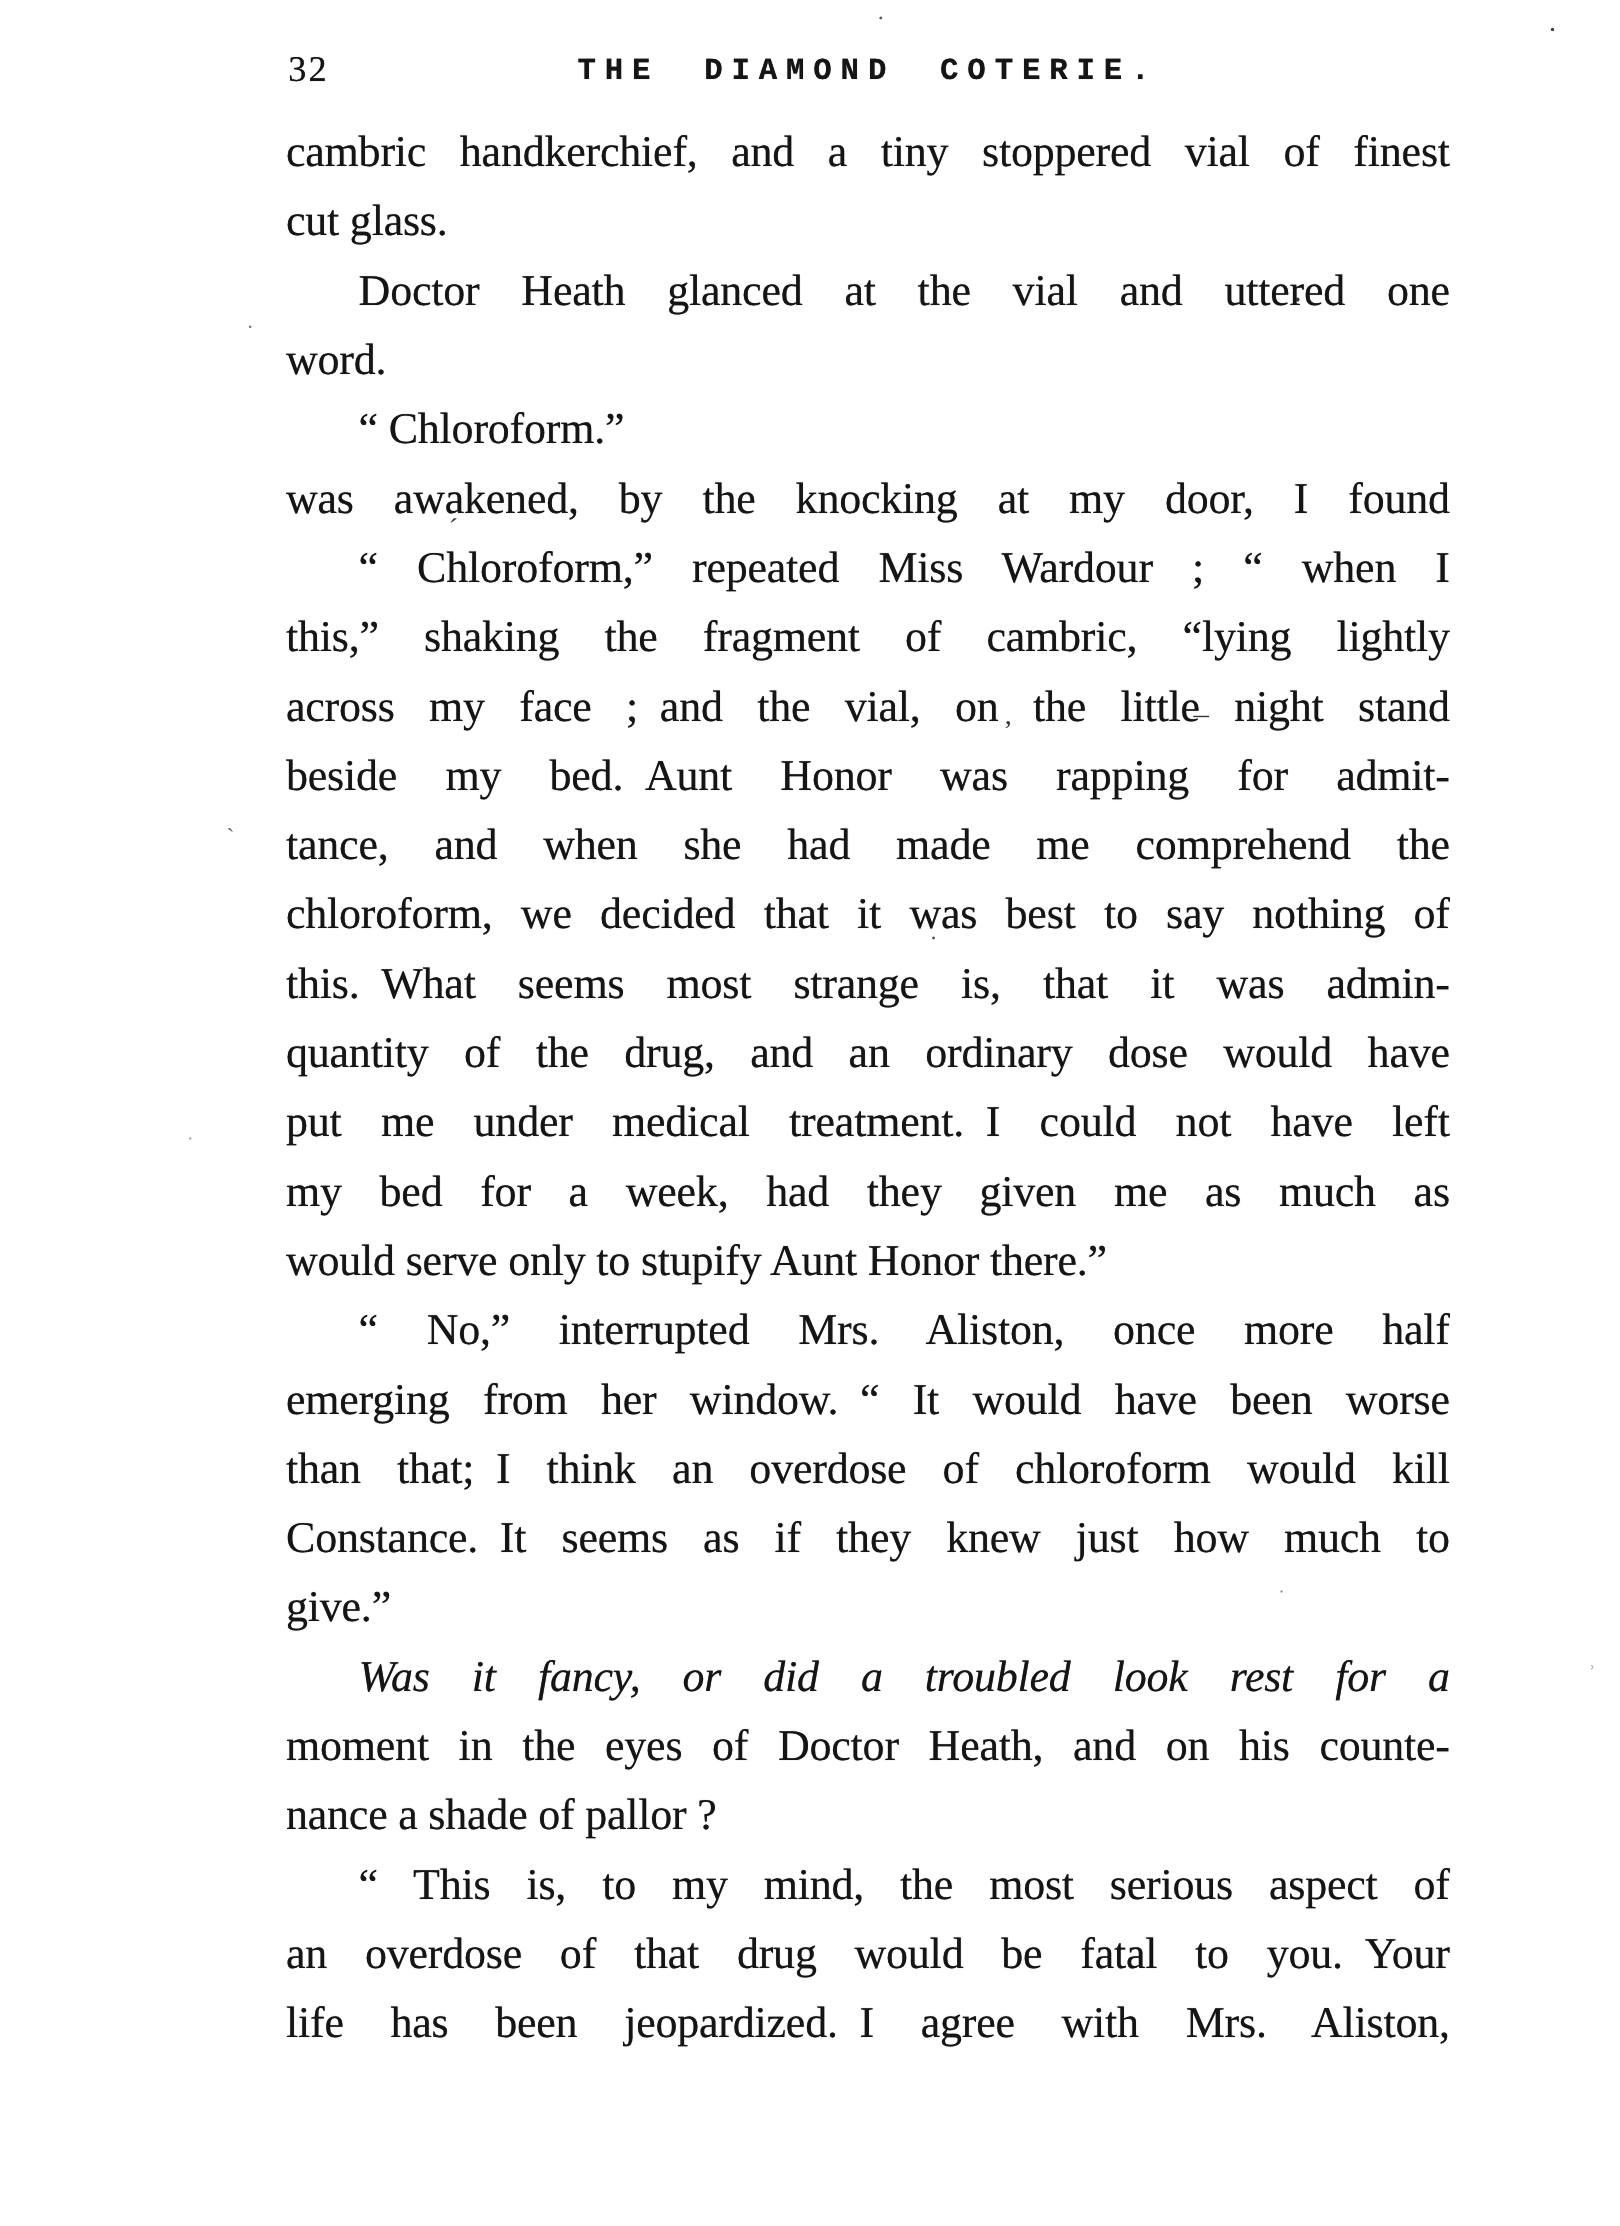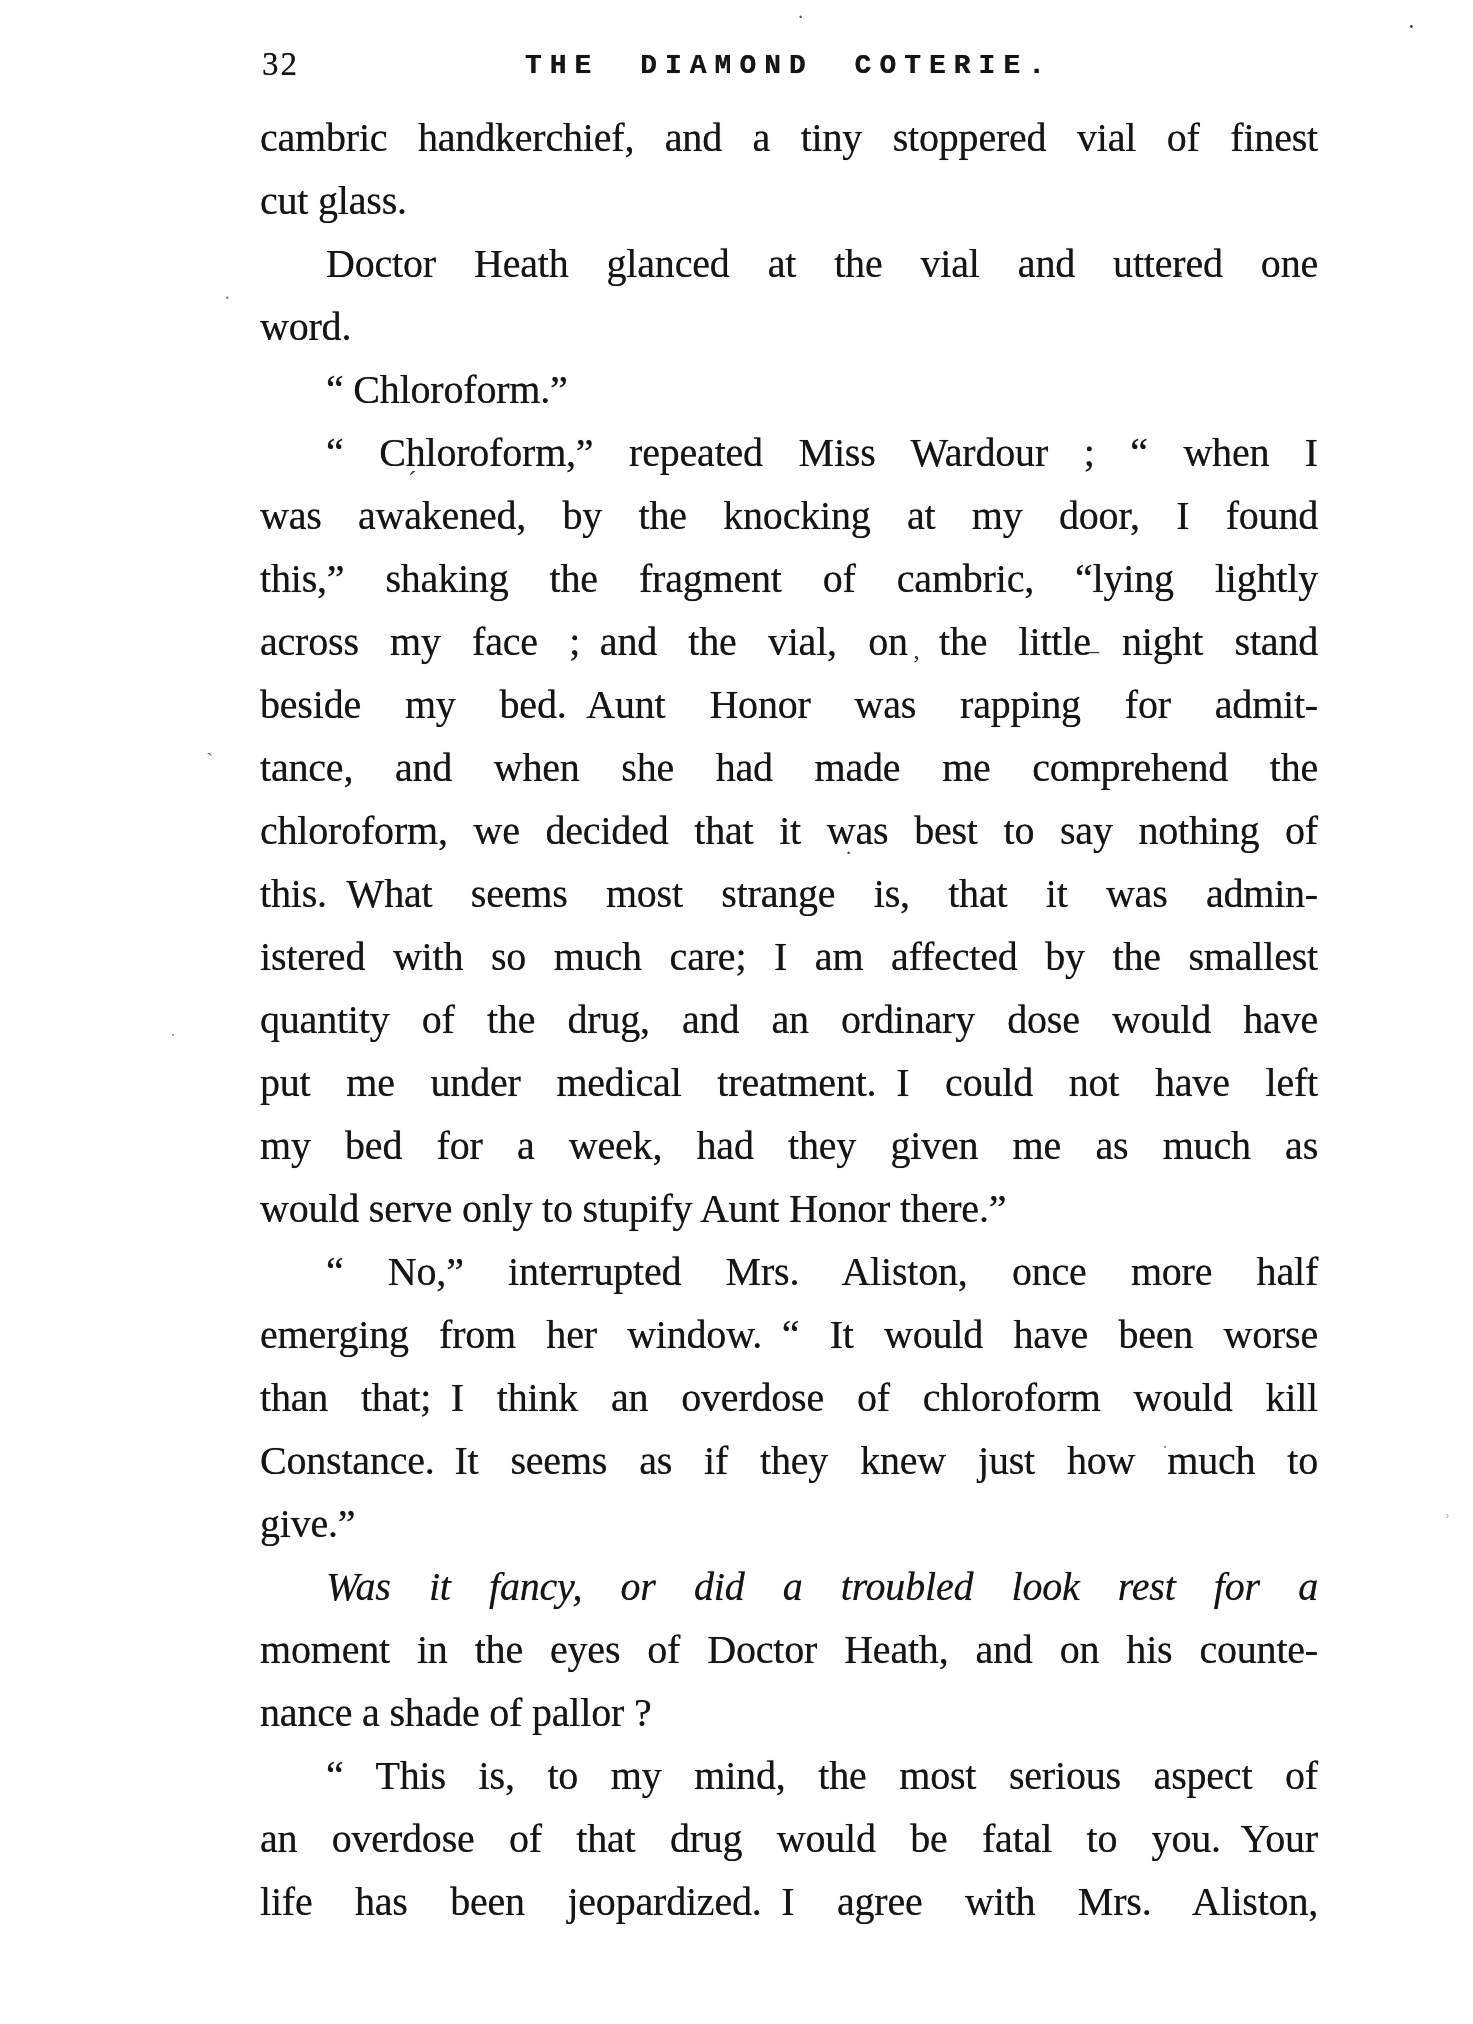--- a/index.html
+++ b/index.html
@@ -83,29 +83,28 @@
     <div class="header-title">THE DIAMOND COTERIE.</div>
   </div>
 
   <div class="text-block">
 
   <div class="line just">cambric handkerchief, and a tiny stoppered vial of finest</div>
       <div class="line">cut glass.</div>
       <div class="line just indent">Doctor Heath glanced at the vial and uttered one</div>
       <div class="line">word.</div>
       <div class="line indent">“ Chloroform.”</div>
+      <div class="line just">was awakened, by the knocking at my door, I found</div>
       <div class="line just indent">“ Chloroform,” repeated Miss Wardour ; “ when I</div>
-      <div class="line just">was awakened, by the knocking at my door, I found</div>
       <div class="line just">this,” shaking the fragment of cambric, “lying lightly</div>
       <div class="line just">across my face ; and the vial, on the little night stand</div>
       <div class="line just">beside my bed. Aunt Honor was rapping for admit-</div>
       <div class="line just">tance, and when she had made me comprehend the</div>
       <div class="line just">chloroform, we decided that it was best to say nothing of</div>
       <div class="line just">this. What seems most strange is, that it was admin-</div>
-      <div class="line just">istered with so much care; I am affected by the smallest</div>
       <div class="line just">quantity of the drug, and an ordinary dose would have</div>
       <div class="line just">put me under medical treatment. I could not have left</div>
       <div class="line just">my bed for a week, had they given me as much as</div>
       <div class="line">would serve only to stupify Aunt Honor there.”</div>
       <div class="line just indent">“ No,” interrupted Mrs. Aliston, once more half</div>
       <div class="line just">emerging from her window. “ It would have been worse</div>
       <div class="line just">than that; I think an overdose of chloroform would kill</div>
       <div class="line just">Constance. It seems as if they knew just how much to</div>
       <div class="line">give.”</div>
       <div class="line just indent italic">Was it fancy, or did a troubled look rest for a</div>

